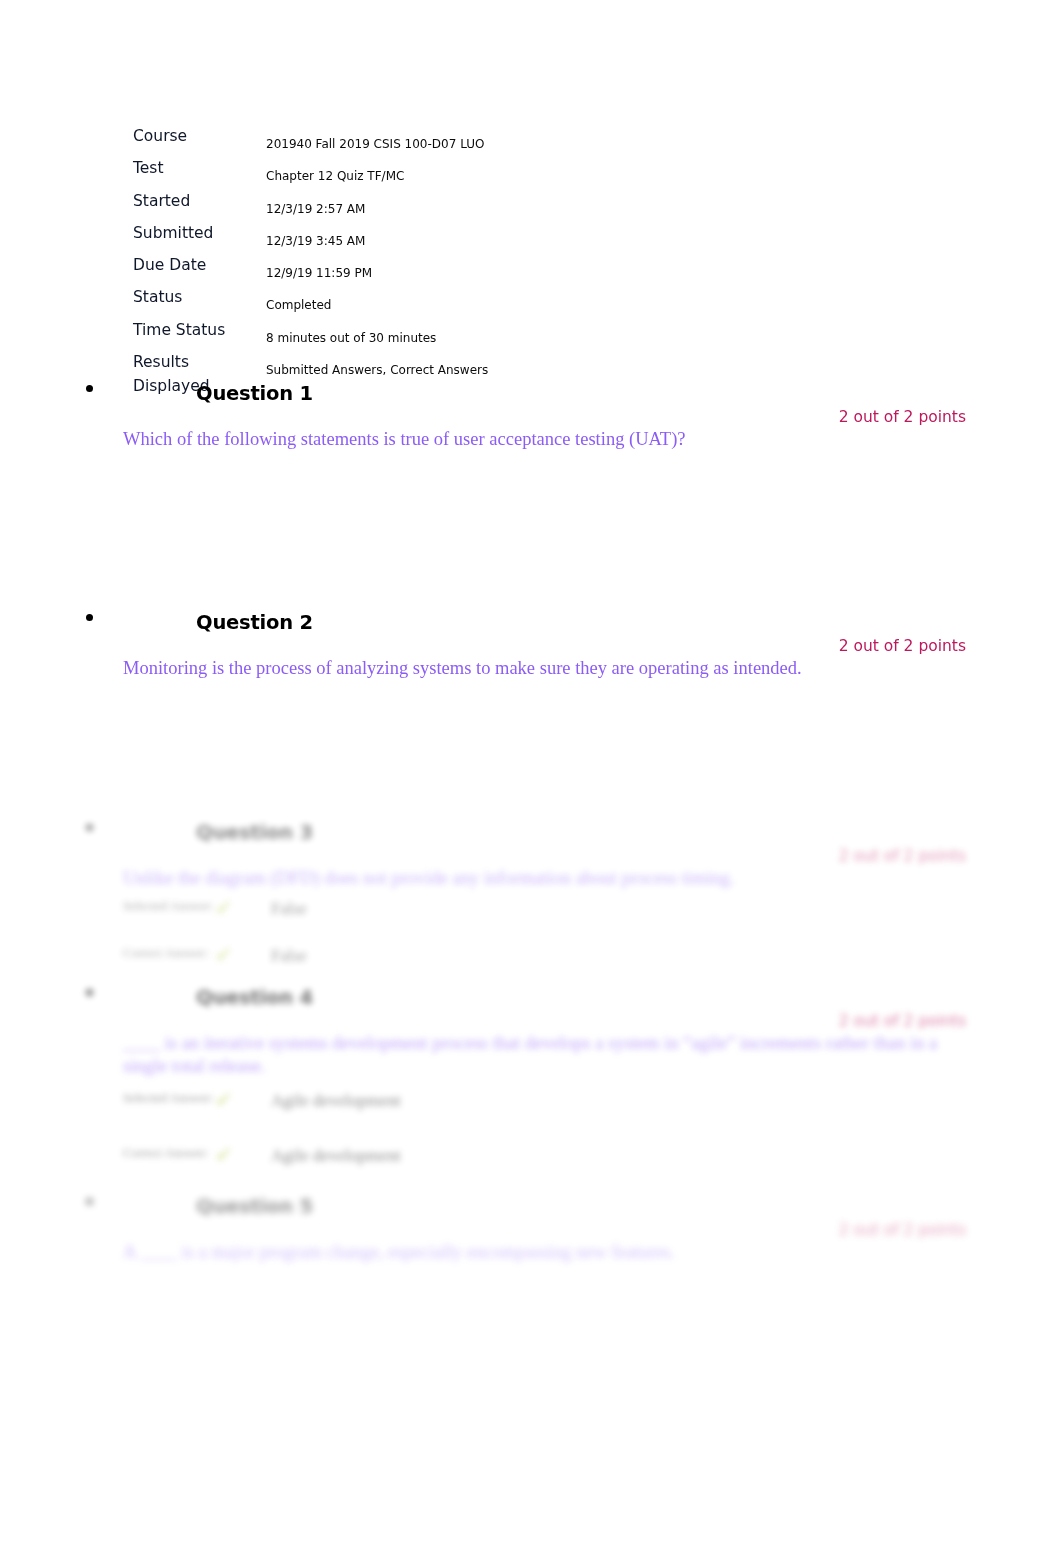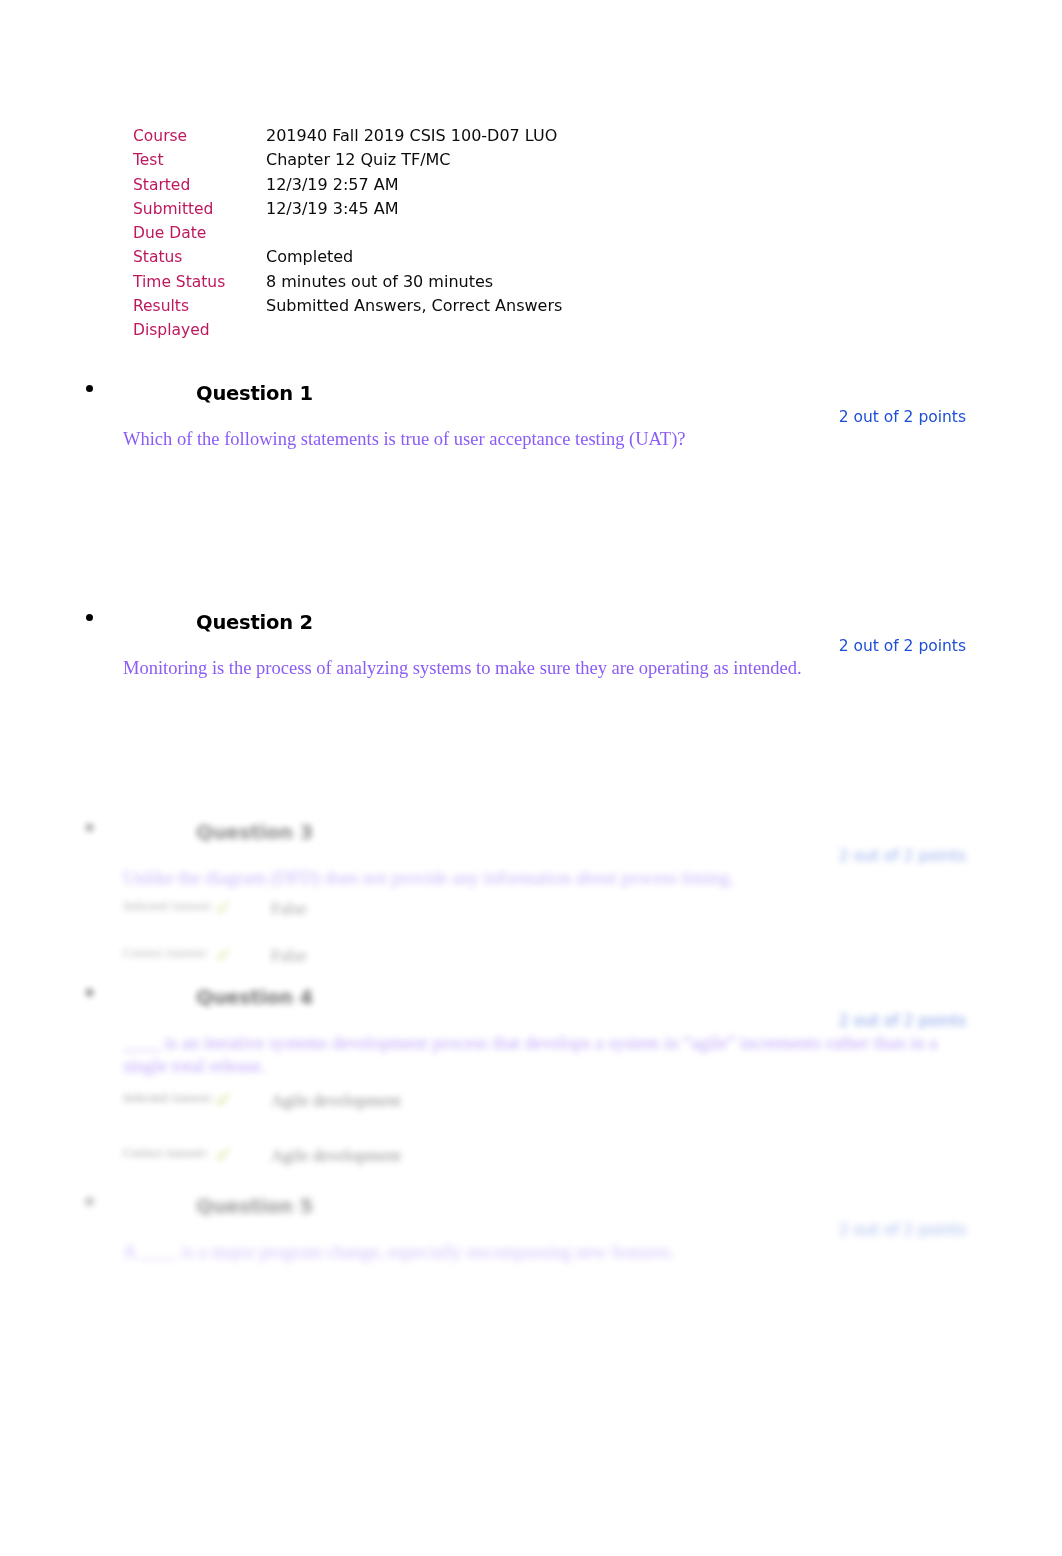--- a/index.html
+++ b/index.html
@@ -23,31 +23,32 @@
     top: 124px;
     width: 470px;
   }
   .summary-row {
     display: flex;
     align-items: flex-start;
   }
   .summary-label {
     width: 133px;
     flex: 0 0 133px;
-    color: #be185d;
+    color: #0f172a;
     font-size: 15.5px;
     line-height: 24.3px;
     font-family: "DejaVu Sans", sans-serif;
   }
   .summary-value {
     flex: 1 1 auto;
     color: #0b0b0b;
-    font-size: 16px;
+    font-size: 12px;
     line-height: 24.3px;
     font-family: "DejaVu Sans", sans-serif;
+    margin-top: 8px;
   }
 
   
   .question-block {
     position: absolute;
     left: 10px;
     width: 1062px;
   }
   .q-header-line {
     position: relative;
@@ -74,21 +75,21 @@
     color: #000000;
     white-space: nowrap;
   }
   .q-points {
     position: absolute;
     right: 106px;
     top: 0;
     font-family: "DejaVu Sans", sans-serif;
     font-size: 15.5px;
     line-height: 22px;
-    color: #1d4ed8;
+    color: #be185d;
     white-space: nowrap;
     margin-left: 12px;
   }
   .q-text {
     position: absolute;
     left: 113px;
     width: 830px;
     font-family: "Liberation Serif", serif;
     font-size: 18.5px;
     line-height: 23px;
@@ -153,20 +154,21 @@
     <div class="summary-value">12/3/19 2:57 AM</div>
   </div>
 
   <div class="summary-row">
     <div class="summary-label">Submitted</div>
     <div class="summary-value">12/3/19 3:45 AM</div>
   </div>
 
   <div class="summary-row">
     <div class="summary-label">Due Date</div>
+    <div class="summary-value">12/9/19 11:59 PM</div>
   </div>
 
   <div class="summary-row">
     <div class="summary-label">Status</div>
     <div class="summary-value">Completed</div>
   </div>
 
 
   <div class="summary-row">
     <div class="summary-label">Time Status</div>

